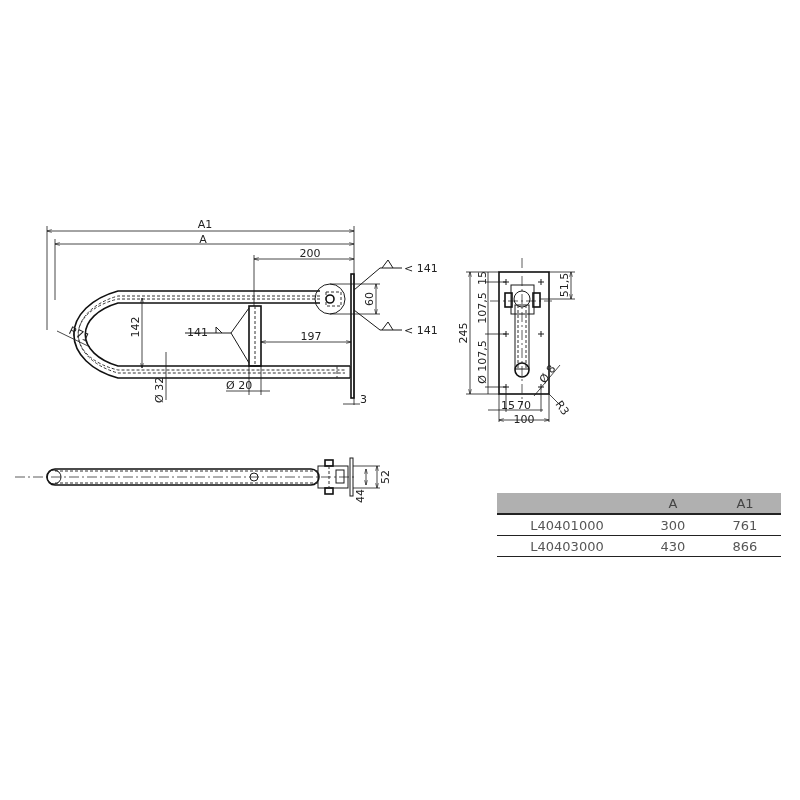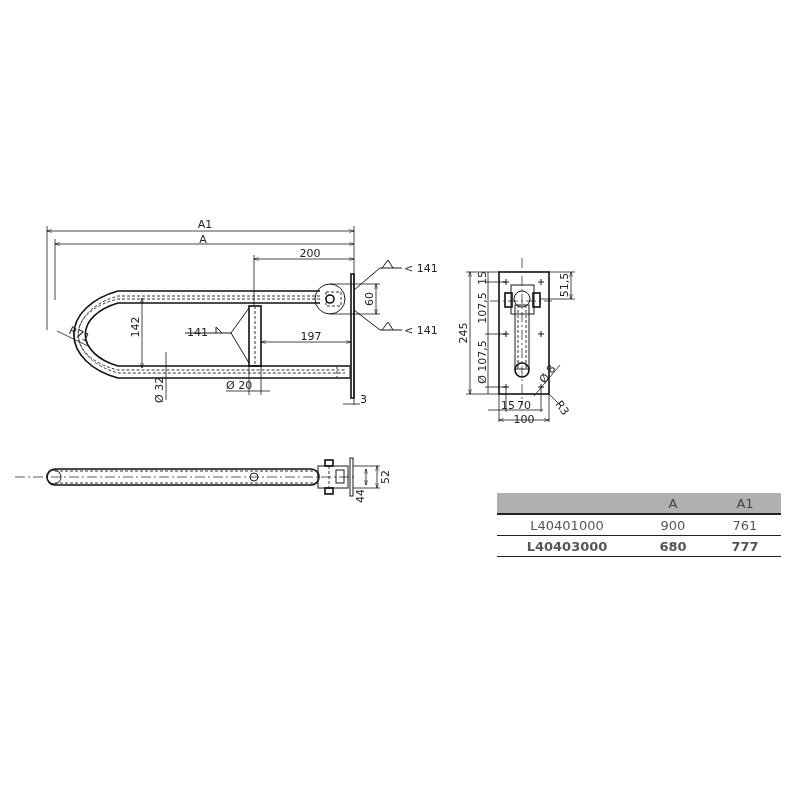--- a/index.html
+++ b/index.html
@@ -7,21 +7,21 @@
   svg text { font-family: "DejaVu Sans", sans-serif; fill: #222; }
   .ln { stroke: #1a1a1a; stroke-width: 1; fill: none; }
   .thk { stroke: #111; stroke-width: 1.6; fill: none; }
   .dash { stroke: #333; stroke-width: 1; fill: none; stroke-dasharray: 3 2; }
   .center { stroke: #333; stroke-width: 0.8; fill: none; stroke-dasharray: 10 3 2 3; }
   .dim { stroke: #1a1a1a; stroke-width: 0.8; fill: none; }
   .t { font-size: 11px; }
   .tbl { position: absolute; left: 497px; top: 493px; width: 284px; border-collapse: collapse; font-size: 13px; color: #555; }
   .tbl th { background: #b0b0b0; font-weight: normal; height: 20px; padding: 0; color: #444; }
   .tbl td { height: 20px; padding: 0; border-top: 1.5px solid #222; text-align: center; margin-top: 36px; }
-  .tbl tr:last-child td { border-bottom: 1.5px solid #222; font-weight: bold; }
+  .tbl tr:last-child td { border-bottom: 1.5px solid #222; }
   .tbl tr:first-child td { border-top: 2px solid #222; }
   .c0 { width: 140px; }
   .c1 { width: 72px; }
   .c2 { width: 72px; }
 </style>
 </head>
 <body>
 
 <svg width="800" height="800" viewBox="0 0 800 800" style="position:absolute;left:0;top:0;">
   <defs>
@@ -196,22 +196,22 @@
   <thead>
     <tr>
       <th class="c0"></th>
       <th class="c1">A</th>
       <th class="c2">A1</th>
     </tr>
   </thead>
   <tbody>
     <tr>
       <td>L40401000</td>
-      <td>900</td>
+      <td>300</td>
       <td>761</td>
     </tr>
     <tr>
       <td>L40403000</td>
-      <td>680</td>
-      <td>777</td>
+      <td>430</td>
+      <td>866</td>
     </tr>
   </tbody>
 </table>
 
 </body></html>

